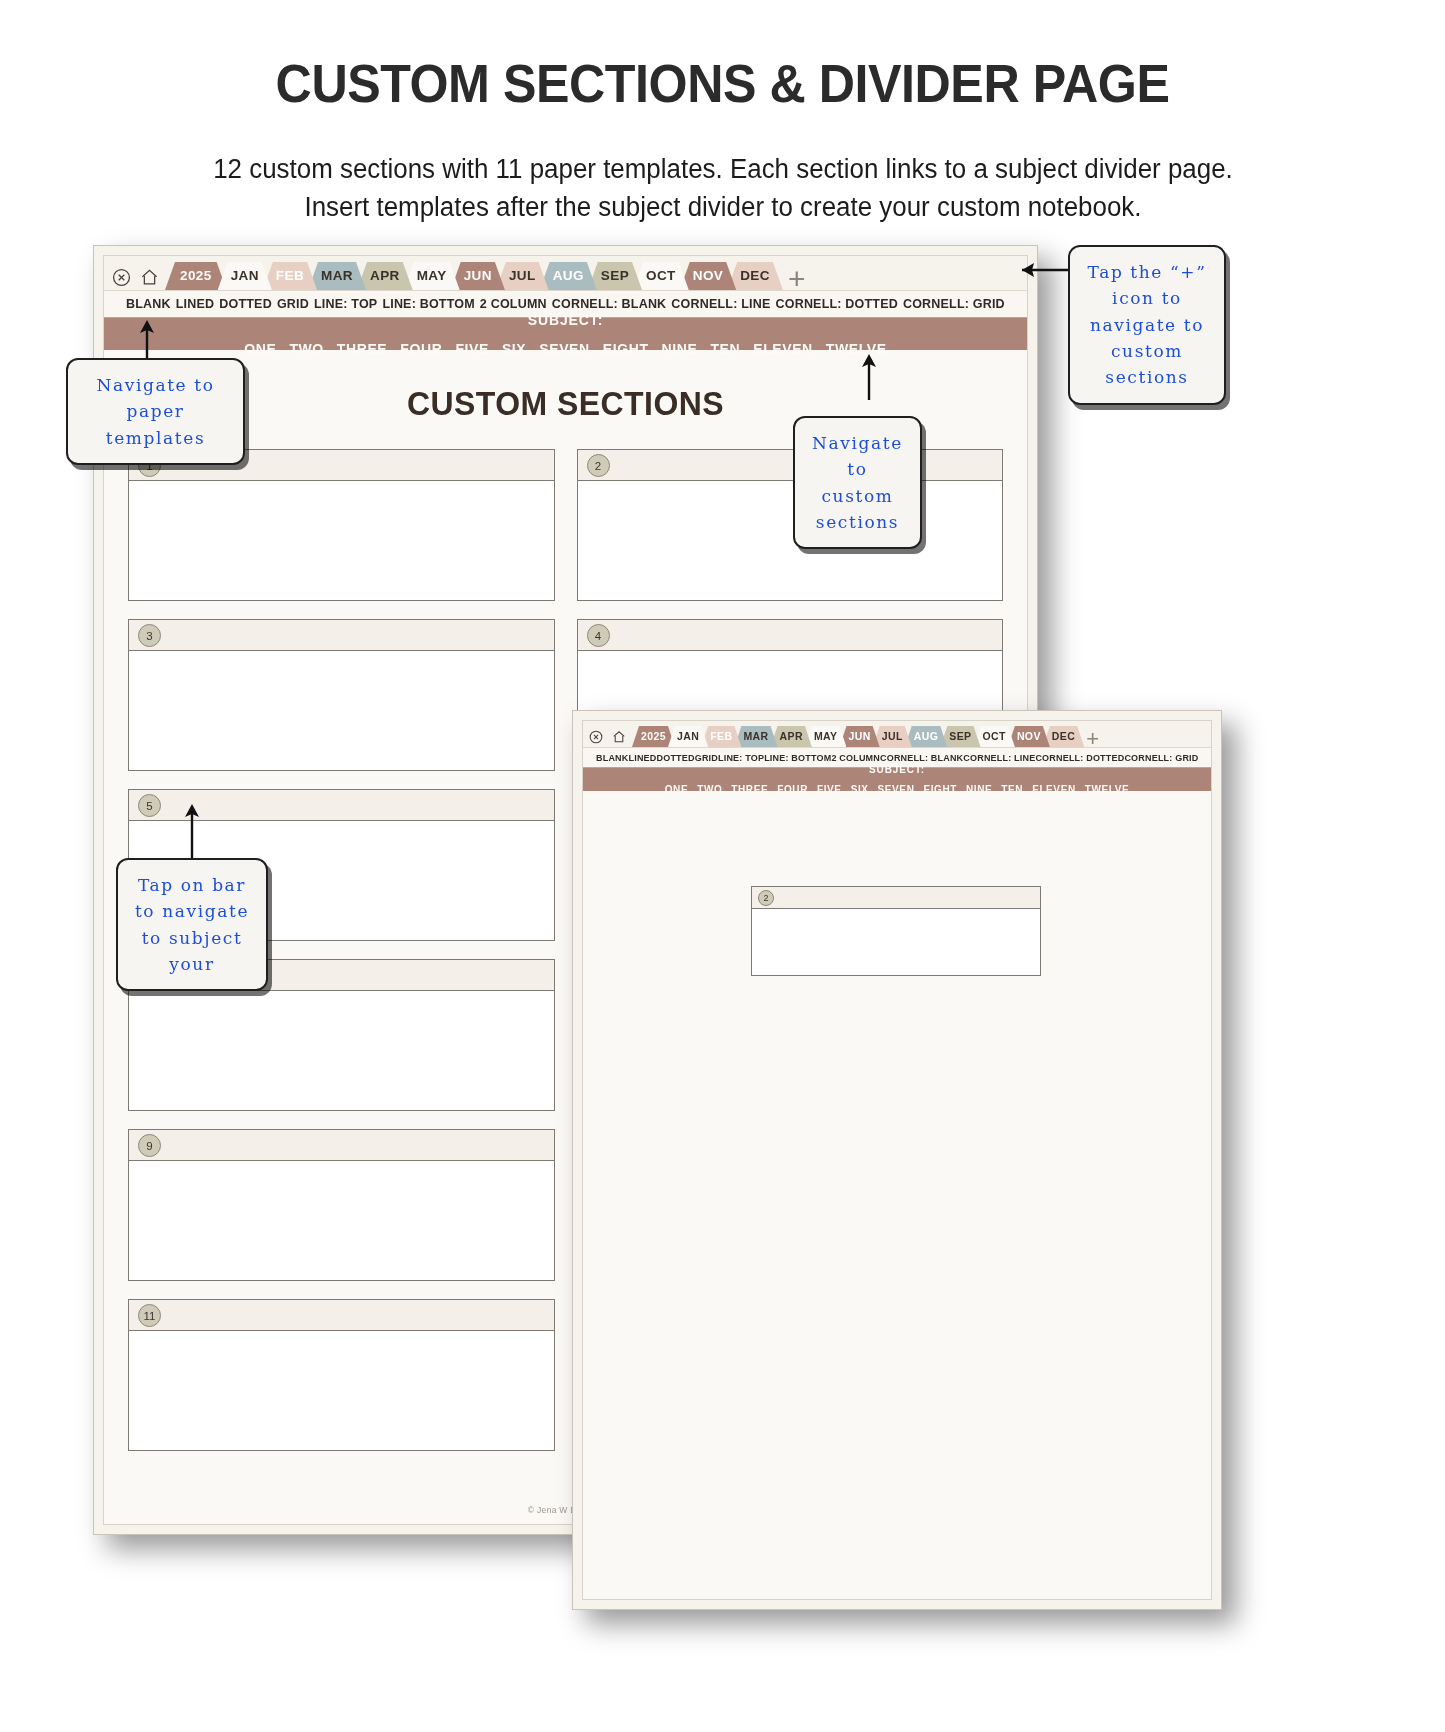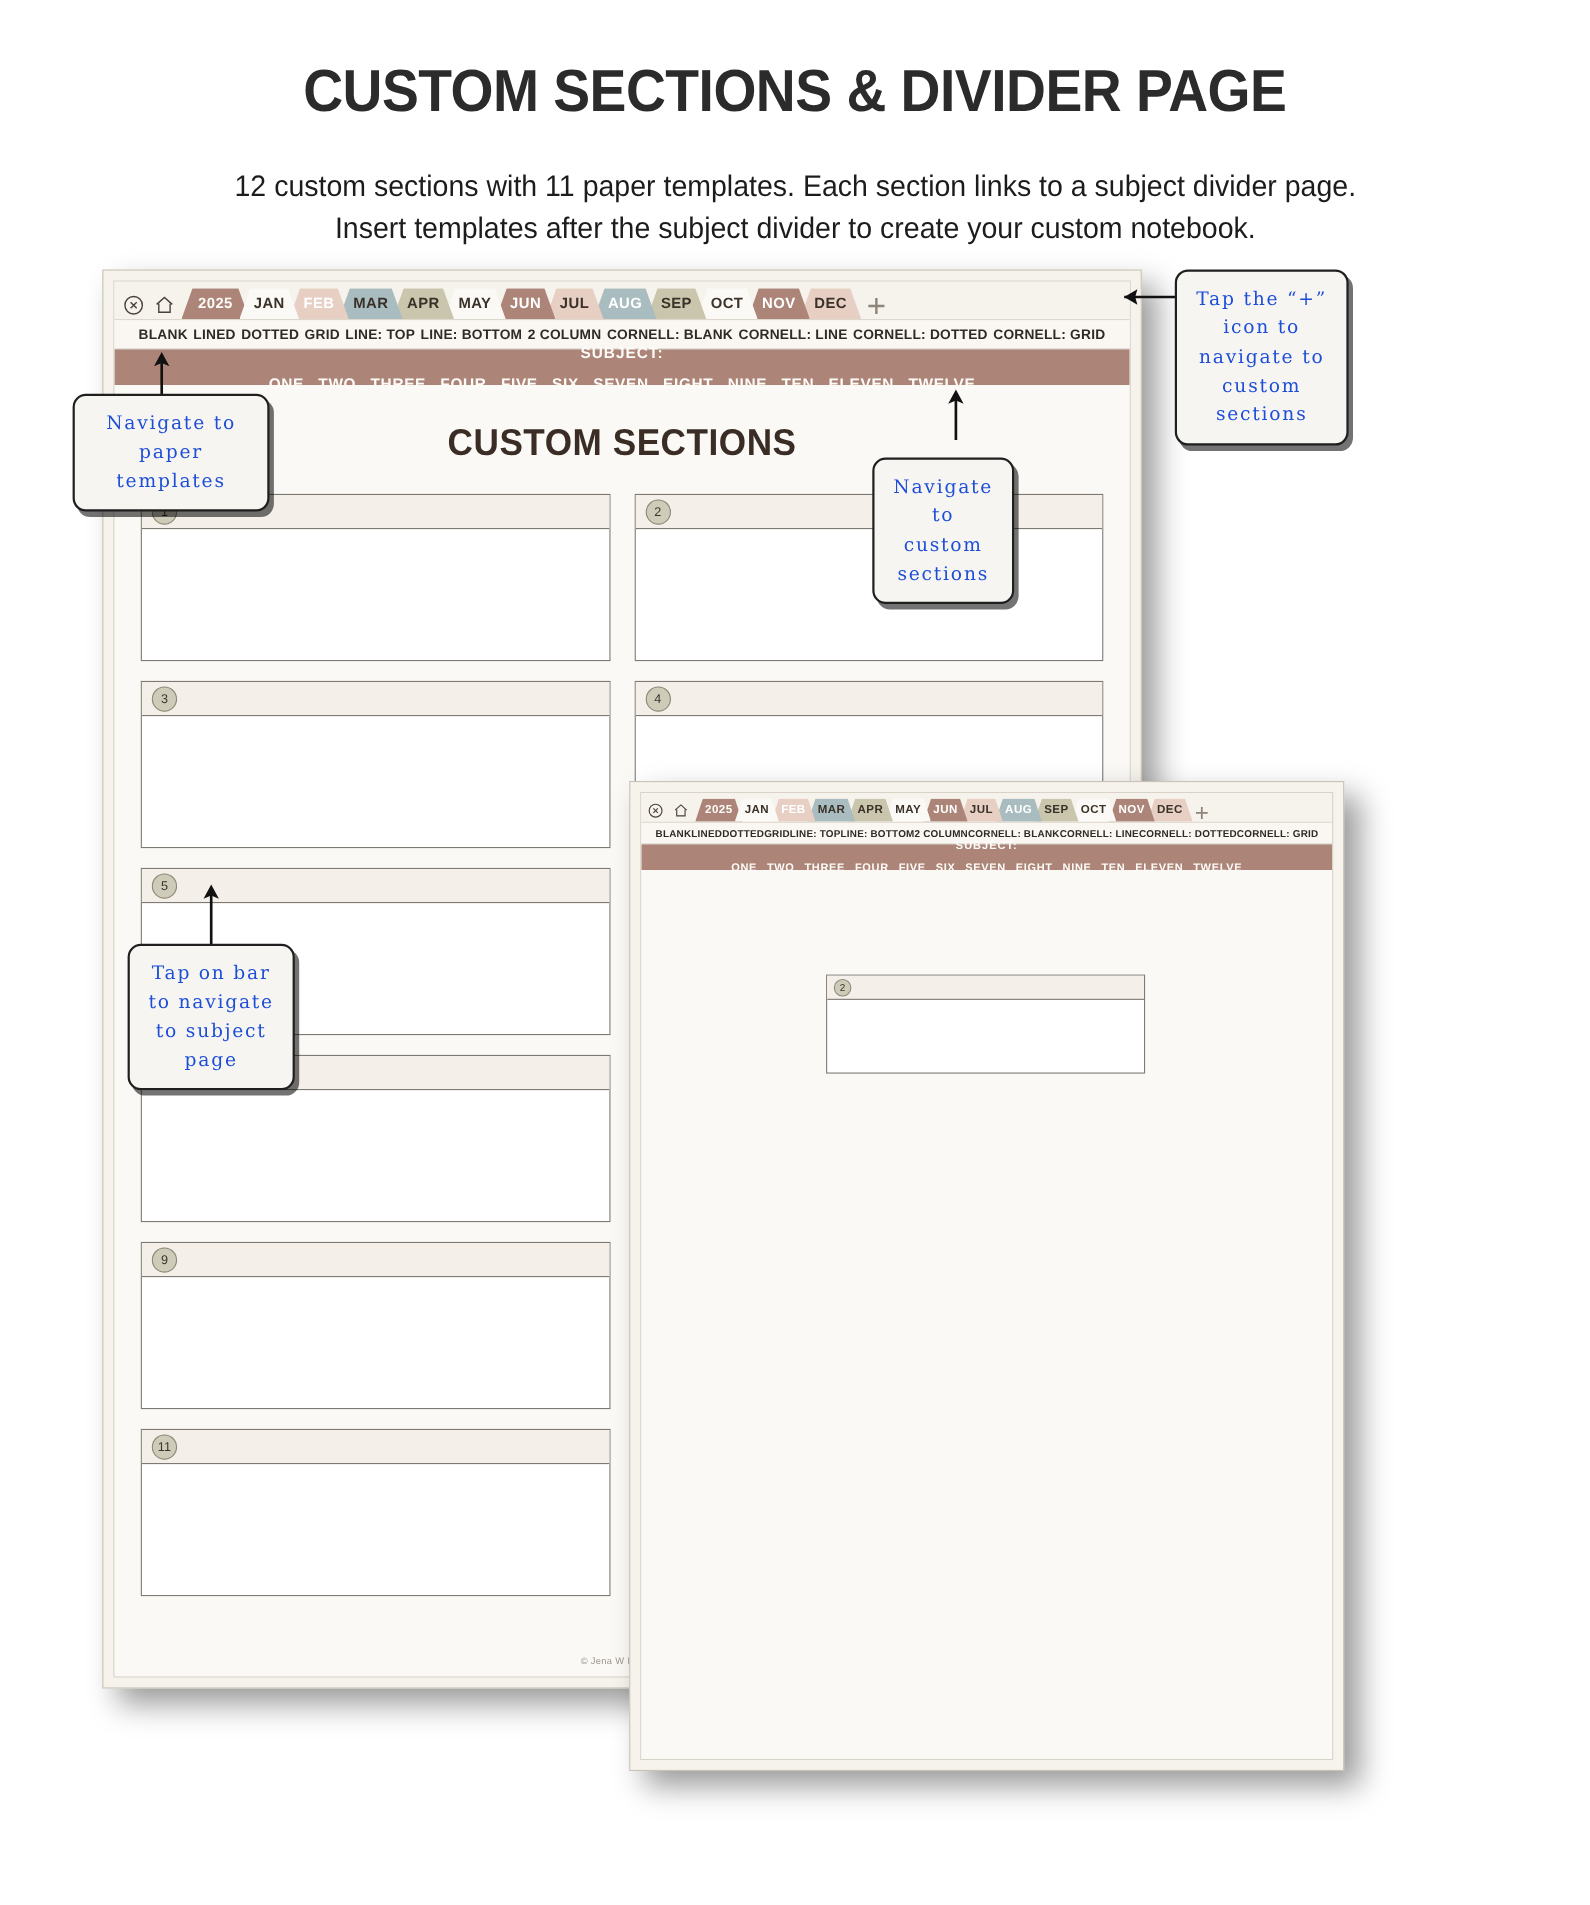--- a/index.html
+++ b/index.html
@@ -449,13 +449,13 @@
 <svg class="arrow" style="left:857px;top:350px;width:24px;height:52px" viewBox="0 0 24 52">
   <line x1="12" y1="50" x2="12" y2="8" stroke="#111" stroke-width="2.4"></line>
   <path d="M12 4 L19 17 L12 14 L5 17 Z" fill="#111"></path>
 </svg>
 <div class="callout" id="callout-custom">Navigate to custom sections</div>
 
 <svg class="arrow" style="left:180px;top:800px;width:24px;height:62px" viewBox="0 0 24 62">
   <line x1="12" y1="60" x2="12" y2="8" stroke="#111" stroke-width="2.4"></line>
   <path d="M12 4 L19 17 L12 14 L5 17 Z" fill="#111"></path>
 </svg>
-<div class="callout" id="callout-bar">Tap on bar to navigate to subject page</div>
+<div class="callout" id="callout-bar">Tap on bar to navigate to subject your</div>
 
 </body></html>

